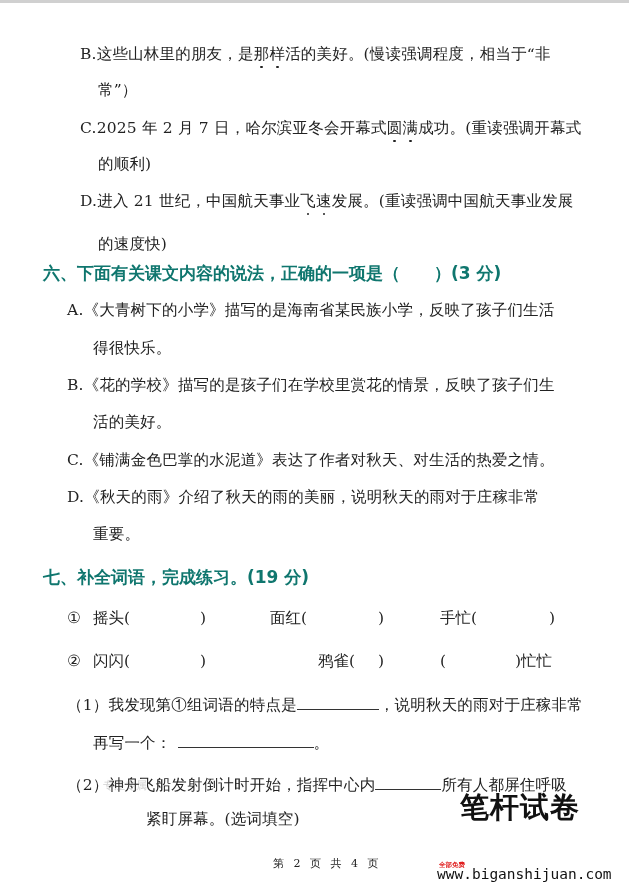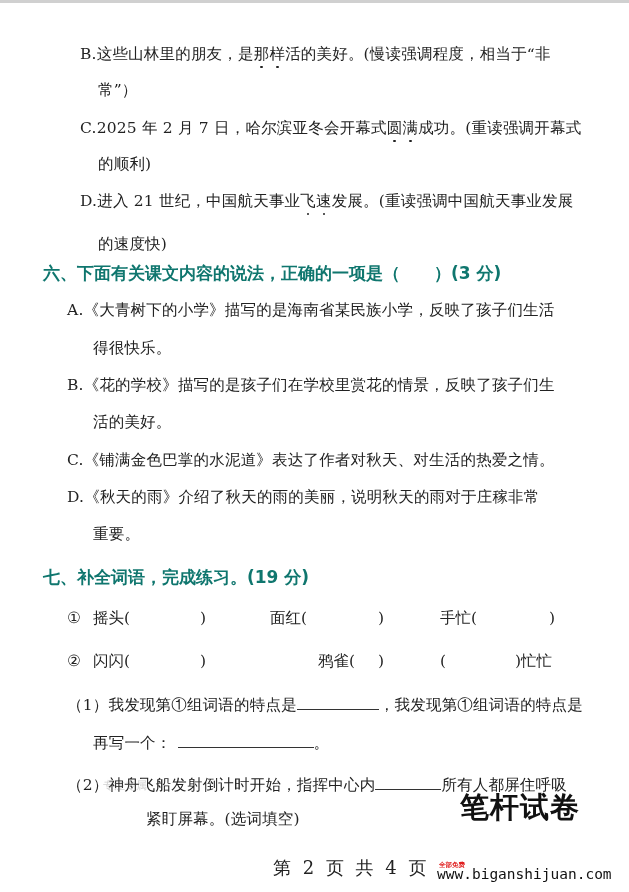--- a/index.html
+++ b/index.html
@@ -8,21 +8,21 @@
     font-family: "DejaVu Serif", "Liberation Serif", serif; color: #222;
   }
   .topbar { position: absolute; left: 0; top: 0; width: 629px; height: 3px; background: #d0d0d0; }
   .ln { position: absolute; font-size: 15.5px; line-height: 20px; white-space: nowrap; letter-spacing: 0.2px; }
   .hd { position: absolute; font-family: "DejaVu Sans", "Liberation Sans", sans-serif; font-size: 17px; font-weight: bold; line-height: 22px; white-space: nowrap; color: #0f766e; }
   .dot { position: relative; display: inline-block; }
   .dot::after { content: ""; position: absolute; left: 50%; bottom: -4px; width: 2.5px; height: 2.5px; margin-left: -1.25px; background: #222; border-radius: 50%; }
   .blank { display: inline-block; border-bottom: 1px solid #333; height: 14px; vertical-align: baseline; }
   .cell { position: absolute; font-size: 15.5px; line-height: 20px; white-space: nowrap; }
   .wm { position: absolute; font-size: 11px; color: rgba(120,120,120,0.35); white-space: nowrap; }
-  .footer { position: absolute; font-size: 18px; letter-spacing: 3px; white-space: nowrap; }
+  .footer { position: absolute; font-size: 11px; letter-spacing: 3px; white-space: nowrap; }
   .logo-big { position: absolute; font-family: "DejaVu Sans", "Liberation Sans", sans-serif; font-size: 29px; font-weight: bold; color: #111; white-space: nowrap; letter-spacing: 1px; }
   .logo-url { position: absolute; font-family: "DejaVu Sans Mono", "Liberation Mono", monospace; font-size: 14.5px; color: #111; white-space: nowrap; }
   .logo-free { position: absolute; font-family: "DejaVu Sans", sans-serif; font-size: 6.5px; font-weight: bold; color: #e02020; white-space: nowrap; }
 </style>
 </head>
 <body>
 
 <div class="topbar"></div>
 
 <div class="ln" style="left:80px;top:44px;">
@@ -65,21 +65,21 @@
 
 <div class="cell" style="left:67px;top:651px;">②</div>
 <div class="cell" style="left:93px;top:651px;">闪闪(</div>
 <div class="cell" style="left:200px;top:651px;">)</div>
 <div class="cell" style="left:270px;top:651px;margin-left:48px;">鸦雀(</div>
 <div class="cell" style="left:378px;top:651px;">)</div>
 <div class="cell" style="left:440px;top:651px;">(</div>
 <div class="cell" style="left:515px;top:651px;">)忙忙</div>
 
 <div class="ln" style="left:67px;top:695px;">
-  <span>（1）</span><span>我发现第①组词语的特点是</span><span class="blank" style="width:82px;"></span><span>，我发现第①组词语的特点是</span>
+  <span>（1）</span><span>我发现第①组词语的特点是</span><span class="blank" style="width:82px;"></span><span>，说明秋天的雨对于庄稼非常</span>
 </div>
 <div class="ln" style="left:93px;top:733px;">
   <span>再写一个：</span><span class="blank" style="width:136px;margin-left:6px;"></span><span>。</span>
 </div>
 
 <div class="ln" style="left:67px;top:775px;">
   <span>（2）</span><span>神舟飞船发射倒计时开始，指挥中心内</span><span class="blank" style="width:66px;"></span><span>所有人都屏住呼吸</span>
 </div>
 <div class="wm" style="left:103px;top:778px;">专注专属</div>
 <div class="ln" style="left:103px;top:809px;margin-left:43px;">紧盯屏幕。(选词填空)</div>

